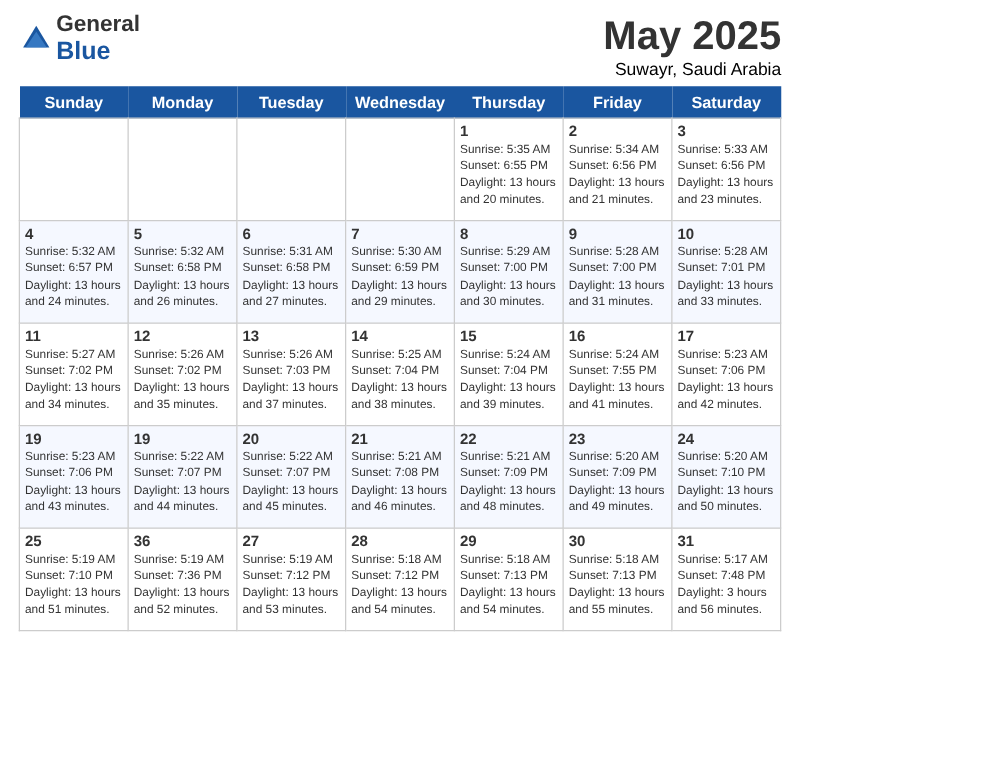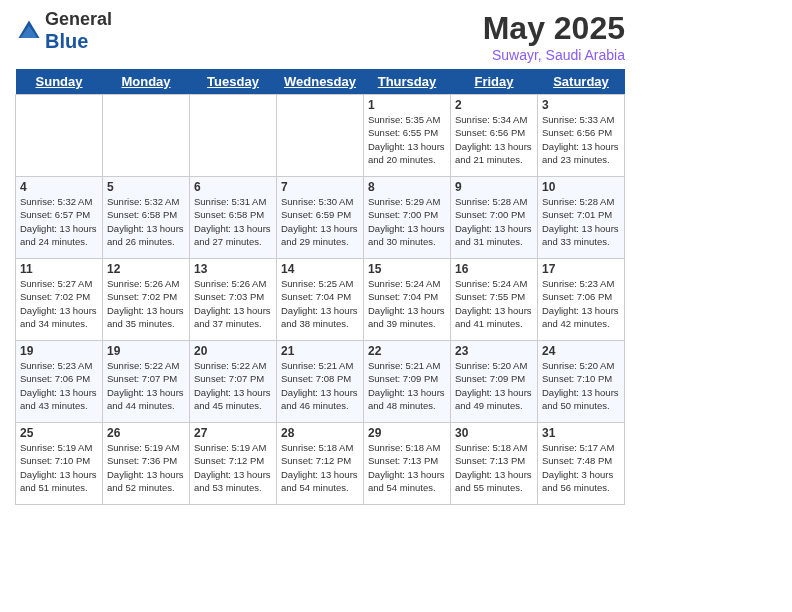--- a/index.html
+++ b/index.html
@@ -49,35 +49,34 @@
       text-align: right;
     }
     .month-title {
       font-size: 32px;
       font-weight: bold;
       color: #333;
       text-align: center;
     }
     .subtitle {
       font-size: 14px;
-      color: #8b5cf6;
+      color: #000000;
     }
     table {
       width: 100%;
       border-collapse: collapse;
       table-layout: fixed;
     }
     .day-header {
       background-color: #1a56a0;
       color: #fff;
       text-align: center;
       padding: 5px 2px;
       font-size: 13px;
       font-weight: bold;
-      text-decoration: underline;
     }
     td {
       border: 1px solid #ccc;
       vertical-align: top;
       padding: 3px 4px;
       font-size: 9.5px;
       color: #333;
       height: 82px;
       width: 113px;
     }
@@ -344,21 +343,21 @@
         <tr>
           <td>
         <span class="day-num">25</span>
         <div class="cell-info">
           <span>Sunrise: 5:19 AM</span><br>
           <span>Sunset: 7:10 PM</span><br>
           <span>Daylight: 13 hours and 51 minutes.</span>
         </div>
       </td>
           <td>
-        <span class="day-num">26</span>
+        <span class="day-num">36</span>
         <div class="cell-info">
           <span>Sunrise: 5:19 AM</span><br>
           <span>Sunset: 7:36 PM</span><br>
           <span>Daylight: 13 hours and 52 minutes.</span>
         </div>
       </td>
           <td>
         <span class="day-num">27</span>
         <div class="cell-info">
           <span>Sunrise: 5:19 AM</span><br>

